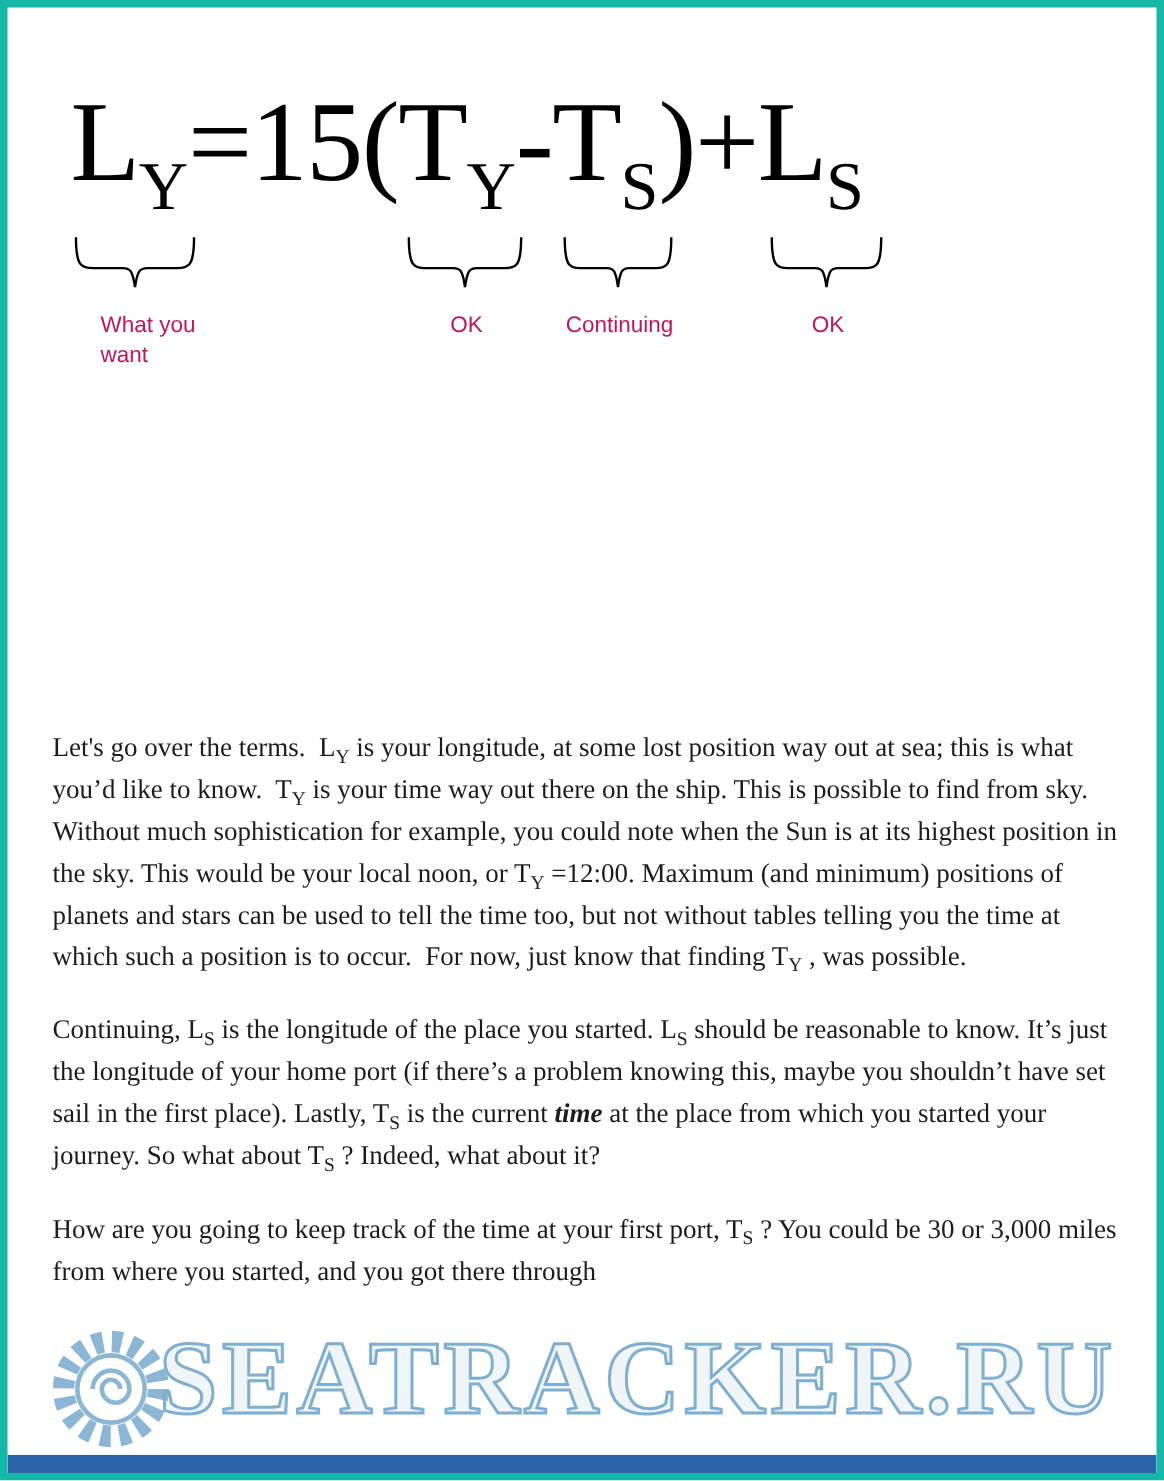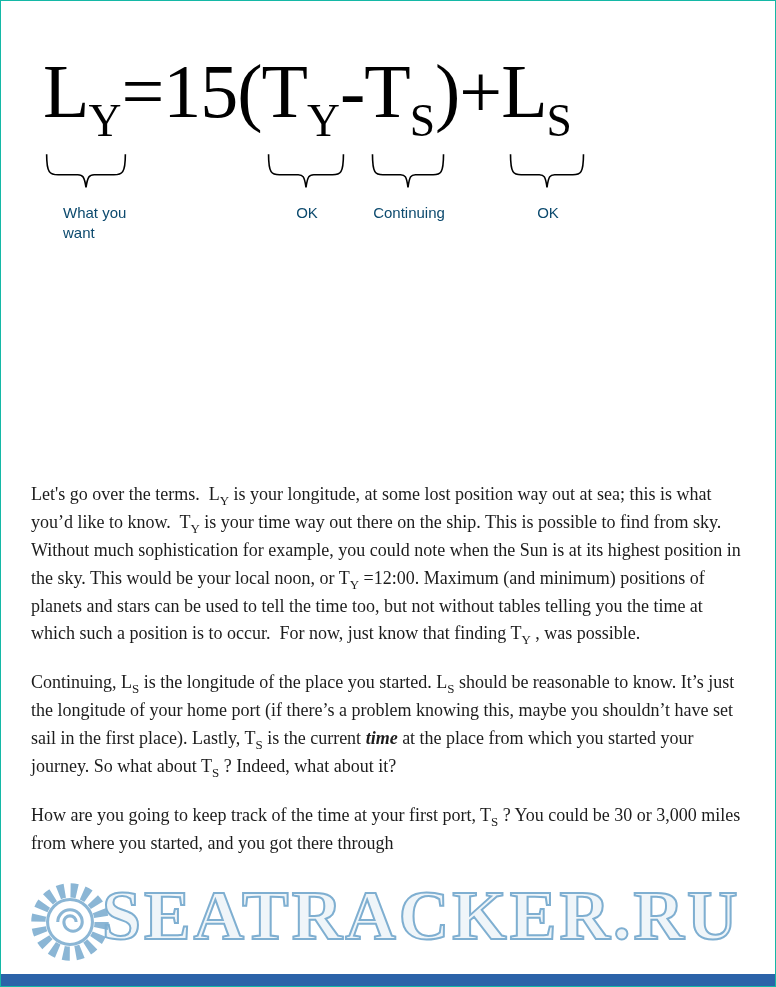--- a/index.html
+++ b/index.html
@@ -1,21 +1,21 @@
 <!DOCTYPE html>
 <html style="--wm: #7fafd1; --bar: #2b63a9; --text: #1c1c1c;"><head>
 <meta charset="utf-8">
 <style>
   * { margin:0; padding:0; box-sizing:border-box; }
   html,body { background:#ffffff; }
   body { width:776px; height:987px; }
 
   .page {
     position:relative; width:776px; height:987px;
-    background:#ffffff; border:1px solid #14b8a6; overflow:hidden;
+    background:#ffffff; border:5px solid #14b8a6; overflow:hidden;
     font-family:"Liberation Serif", serif;
   }
 
   
   .formula {
     position:absolute; left:42px; top:52px;
     font-size:76px; line-height:1; color:#000; white-space:nowrap;
     font-family:"Liberation Serif", serif;
   }
   .fmain { letter-spacing:-1px; }
@@ -24,21 +24,21 @@
   .brace { position:absolute; top:150px; height:38px; }
   .brace path { stroke:#000; stroke-width:1.6; fill:none; }
   .b1 { left:44px;  width:82px; }
   .b2 { left:266px; width:78px; }
   .b3 { left:370px; width:74px; }
   .b4 { left:508px; width:76px; }
 
   .flabel {
     position:absolute; top:202px;
     font-family:"Liberation Sans", sans-serif; font-size:15px;
-    color:#0c4a6e; line-height:1.35;
+    color:#be185d; line-height:1.35;
   }
   .l1 { left:62px; width:86px; }
   .l2 { left:306px; transform:translateX(-50%); }
   .l3 { left:408px; transform:translateX(-50%); }
   .l4 { left:547px; transform:translateX(-50%); }
 
   
   .body {
     position:absolute; left:30px; top:480px; width:718px;
     font-size:18px; line-height:1.55; color:var(--text,#1c1c1c);

